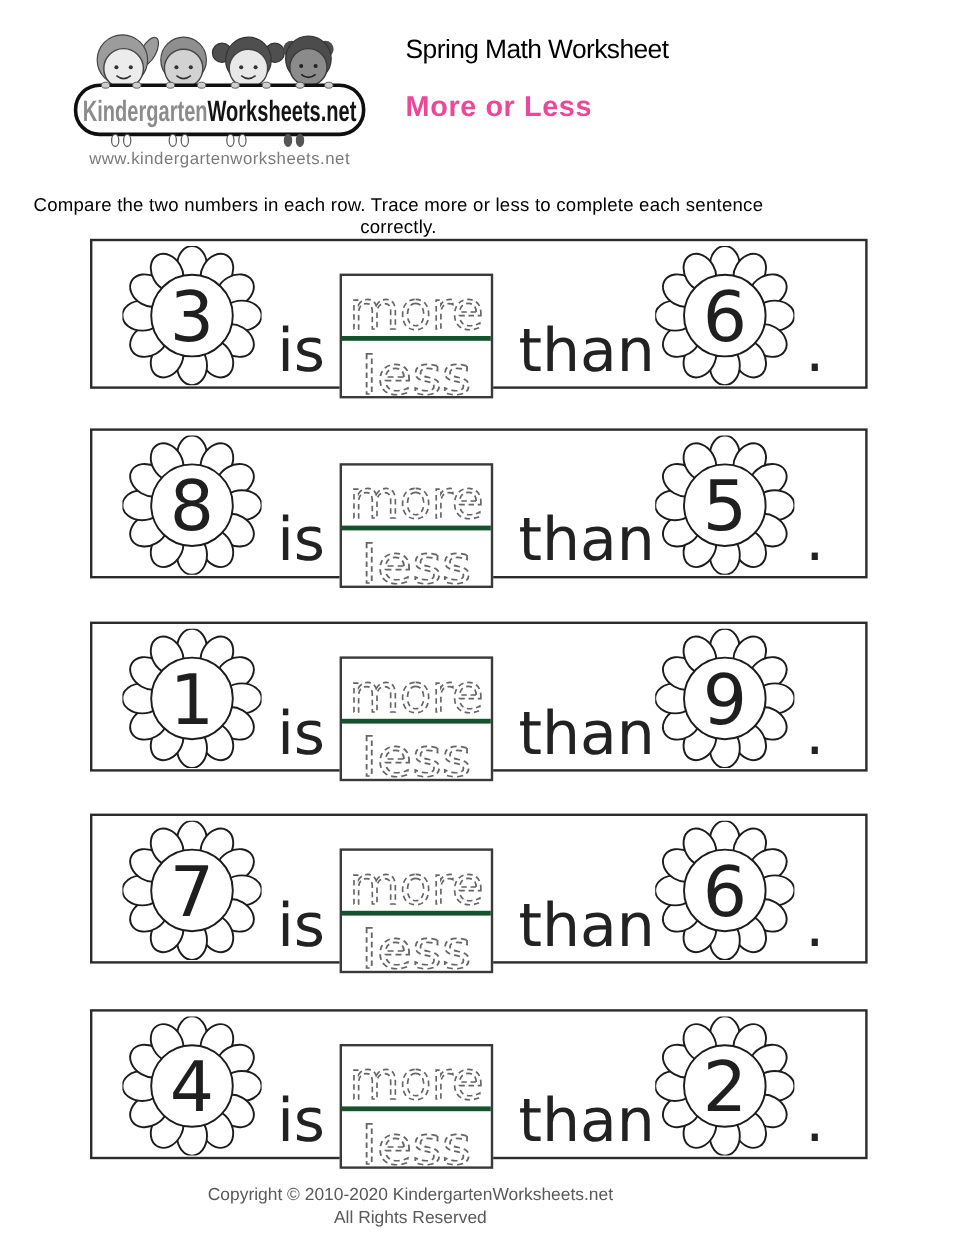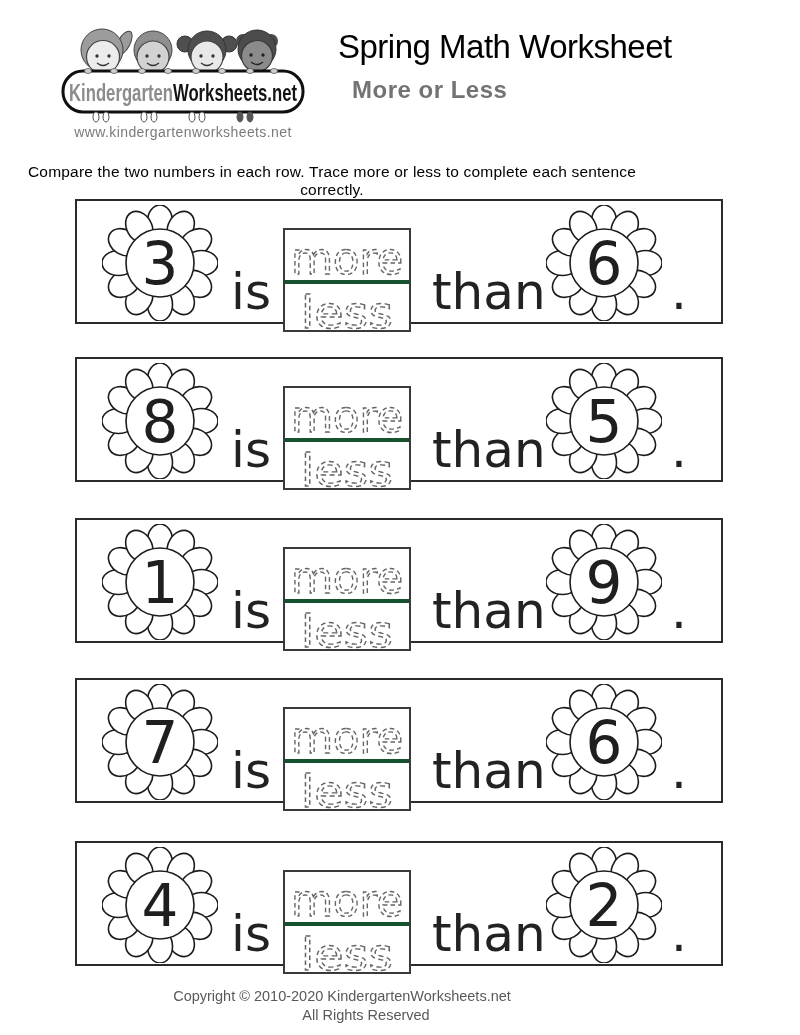--- a/index.html
+++ b/index.html
@@ -3,24 +3,24 @@
 <meta charset="utf-8">
 <style>
   html,body{margin:0;padding:0;background:#fff;}
   .page{position:relative;width:800px;height:1035px;background:#fff;overflow:hidden;
         font-family:"Liberation Sans",sans-serif;color:#1c1c1c;}
 
   
   .logo-svg{position:absolute;left:58px;top:14px;width:250px;height:112px;}
   .site-url{position:absolute;left:50px;top:124px;width:266px;text-align:center;
             font-size:14px;letter-spacing:.4px;color:#7a7a7a;}
-  .page-title{position:absolute;left:338px;top:28px;font-size:33px;letter-spacing:-.5px;
+  .page-title{position:absolute;left:338px;top:28px;font-size:22px;letter-spacing:-.5px;
               color:#000;white-space:nowrap;}
-  .page-subtitle{position:absolute;left:352px;top:76px;font-size:24px;font-weight:bold;
-              letter-spacing:.5px;color:#737373;}
+  .page-subtitle{position:absolute;left:338px;top:76px;font-size:24px;font-weight:bold;
+              letter-spacing:.5px;color:#ec4899;}
   .name-wrap{position:absolute;left:443px;top:118px;display:flex;align-items:flex-end;}
   .name-label{font-size:29px;color:#111;line-height:1.1;}
   .name-line{display:inline-block;width:222px;height:30px;border-bottom:2px solid #333;}
   .instructions{position:absolute;left:0;top:163px;width:664px;text-align:center;
                 font-size:15.5px;letter-spacing:.2px;color:#000;}
 
   
   .rows{position:absolute;left:0;top:0;width:800px;height:1035px;}
   .row{position:absolute;left:75px;width:644px;height:121px;border:2px solid #2b2b2b;background:#fff;}
   .flower{position:absolute;top:4px;width:116px;height:116px;}
@@ -36,21 +36,21 @@
              border:2px solid #3a3a3a;background:#fff;margin-top:12px;}
   .trace-cell{width:124px;height:50px;position:relative;}
   .trace-cell + .trace-cell{border-top:4px solid #14532d;height:48px;}
   .trace-cell svg{position:absolute;left:0;top:0;overflow:visible;}
   .trace-text{font-family:"DejaVu Sans",sans-serif;font-size:44px;fill:none;
               stroke:#666;stroke-width:1.4;stroke-dasharray:4.6 3.2;}
 
   
   .footer-line{position:absolute;left:0;width:684px;text-align:center;color:#595959;}
   .footer-copyright{top:988px;font-size:14.5px;}
-  .footer-rights{top:1007px;font-size:14.5px;padding-left:24px;}
+  .footer-rights{top:1007px;font-size:14.5px;}
 
   .defs-holder{position:absolute;width:0;height:0;overflow:hidden;}
 </style>
 </head>
 <body>
 
 <svg class="defs-holder" aria-hidden="true">
   <defs>
     <g id="flower-shape" fill="#fff" stroke="#1c1c1c" stroke-width="1.6">
       <ellipse cx="58" cy="16.5" rx="12.5" ry="16.5"></ellipse>

